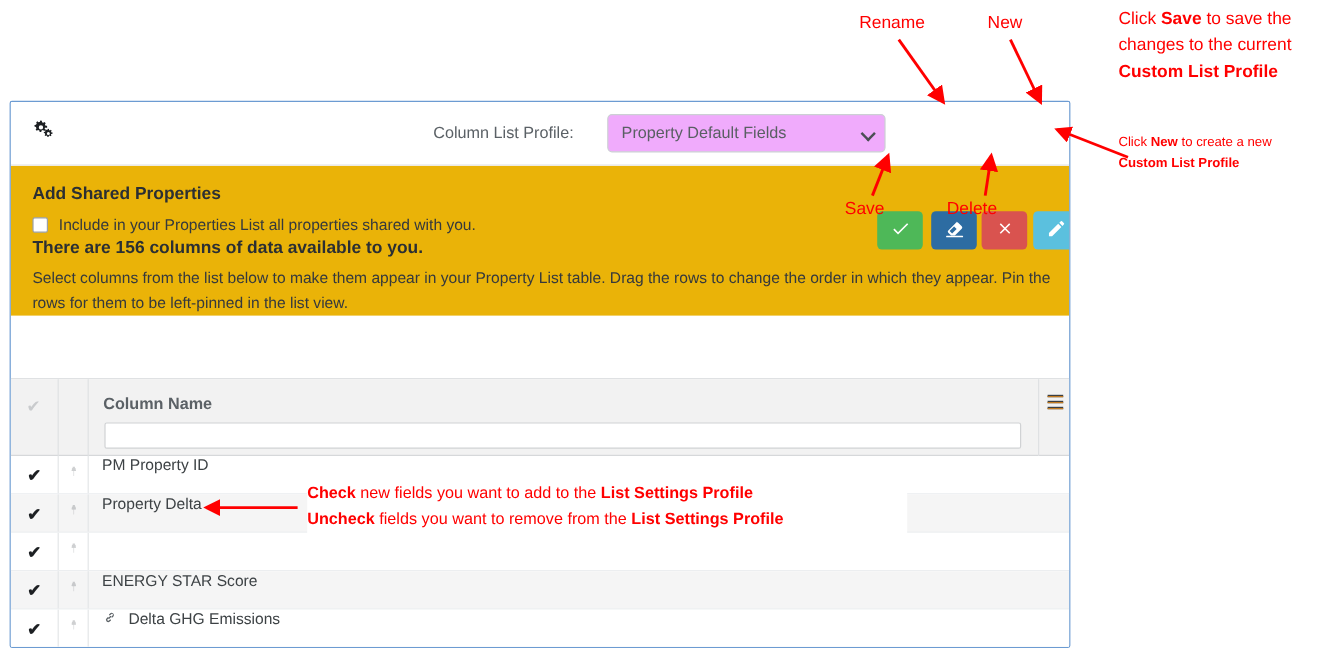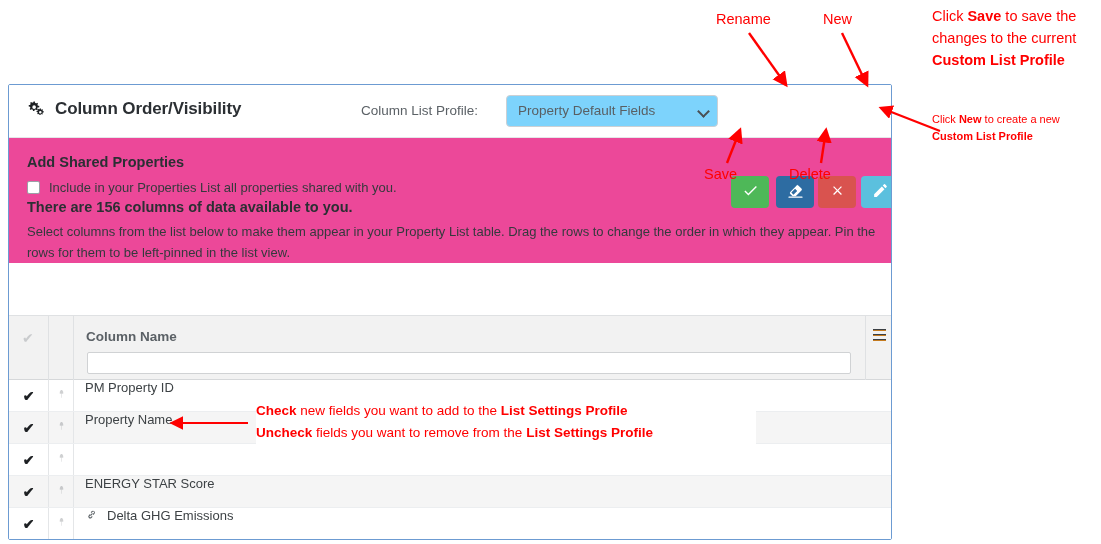--- a/index.html
+++ b/index.html
@@ -37,23 +37,23 @@
     letter-spacing: -0.1px;
   }
   .cogs-icon { display: block; }
 
   .profile-label {
     position: absolute; left: 352px; top: 18px;
     font-size: 13.5px; color: #5b6166;
   }
   .profile-select {
     position: absolute; left: 497px; top: 10px;
-    width: 212px; height: 32px;
+    width: 232px; height: 32px;
     border: 1px solid #ccd0d4; border-radius: 4px;
-    background: #7dd3fc;
+    background: #f0abfc;
     font-size: 13.5px; color: #595f63;
     padding: 0 26px 0 11px;
     line-height: 30px;
     white-space: nowrap; overflow: hidden;
   }
   .chev {
     position: absolute; right: 9px; top: 11px;
     width: 9px; height: 9px;
     border-right: 2px solid #4a4f54; border-bottom: 2px solid #4a4f54;
     transform: rotate(45deg);
@@ -67,21 +67,21 @@
     cursor: pointer; padding: 0;
   }
   #btn-save   { left: 722px; background: #4eb858; }
   #btn-rename { left: 767px; background: #2d6ca2; }
   #btn-delete { left: 809px; background: #d9534f; }
   #btn-new    { left: 852px; background: #5bc0de; }
 
   
   .section {
     padding: 16px 18px 0 18px;
-    background: #ec4899;
+    background: #eab308;
   }
   .sec-title {
     font-size: 14.5px; font-weight: bold; color: #2b2f33;
     margin: 0 0 10px 0;
   }
   .chk-row { display: flex; align-items: center; gap: 9px; margin-bottom: 4px; }
   .chkbox {
     width: 13px; height: 13px;
     border: 1px solid #9aa0a6; border-radius: 2px;
     background: #fff; flex: none;
@@ -180,21 +180,20 @@
   <div class="panel">
 
     <div class="panel-header">
       <div class="panel-title">
         <span>
           <svg class="cogs-icon" width="19" height="19" viewBox="0 0 24 24">
             <path fill="#1d2023" d="M14.1 9.6l1.5-.5-.2-1.7-1.6-.1c-.15-.5-.38-.96-.68-1.36l.86-1.33-1.2-1.2-1.33.86c-.4-.3-.86-.53-1.36-.68l-.1-1.6-1.7-.2-.5 1.5c-.5.02-1 .12-1.45.3L5.3 2.5 4 3.5l.6 1.5c-.33.37-.6.8-.8 1.26l-1.6.15v1.7l1.55.4c.1.5.3.98.56 1.4l-.9 1.35 1.13 1.27 1.4-.8c.42.27.88.47 1.37.6l.3 1.57 1.7-.05.4-1.55c.5-.07.98-.22 1.42-.44l1.28.95 1.3-1.1-.85-1.37c.3-.4.53-.85.7-1.33zM9 11.3A2.3 2.3 0 1 1 9 6.7a2.3 2.3 0 0 1 0 4.6z"></path>
             <path fill="#1d2023" d="M20.3 15.9l1-.35-.12-1.2-1.08-.05c-.1-.35-.25-.67-.46-.95l.58-.93-.82-.82-.92.6c-.28-.2-.6-.36-.94-.47l-.07-1.1-1.18-.14-.33 1.05c-.35.02-.7.1-1 .22l-.75-.7-.92.72.42 1.05c-.23.26-.42.55-.56.88l-1.1.1v1.2l1.06.27c.07.35.2.68.4.98l-.63.95.8.9.96-.57c.3.2.6.33.95.43l.2 1.1 1.2-.04.28-1.08c.34-.05.67-.15.98-.3l.9.66.9-.77-.6-.95c.22-.28.38-.6.5-.93zm-3.5 1.2a1.6 1.6 0 1 1 0-3.2 1.6 1.6 0 0 1 0 3.2z"></path>
           </svg>
         </span>
-        <span>Column Order/Visibility</span>
       </div>
 
       <div class="profile-label">Column List Profile:</div>
 
       <div class="profile-select">
         <span>Property Default Fields</span>
         <span class="chev"></span>
       </div>
 
       <button class="act-btn" id="btn-save">
@@ -283,21 +282,21 @@
         <div class="r-c1">
             <span class="r-check">✔</span>
           </div>
         <div class="r-c2">
           <span class="pin-icon"><svg width="11" height="14" viewBox="0 0 24 24">
                 <path fill="#6b7075" d="M16 3v2l1.5 1.5v4.5h-3v9h-1v-9h-3V6.5L12 5V3z" transform="translate(-2)"></path>
                 <path fill="#6b7075" d="M8 9h8v1.6H8z"></path>
               </svg></span>
         </div>
         <div class="r-c3">
-          <span class="r-name">Property Name</span>
+          <span class="r-name">Property Delta</span>
         </div>
       </div>
 
       <div class="grid-row plain">
         <div class="r-c1">
             <span class="r-check">✔</span>
           </div>
         <div class="r-c2">
           <span class="pin-icon"><svg width="11" height="14" viewBox="0 0 24 24">
                 <path fill="#6b7075" d="M16 3v2l1.5 1.5v4.5h-3v9h-1v-9h-3V6.5L12 5V3z" transform="translate(-2)"></path>

